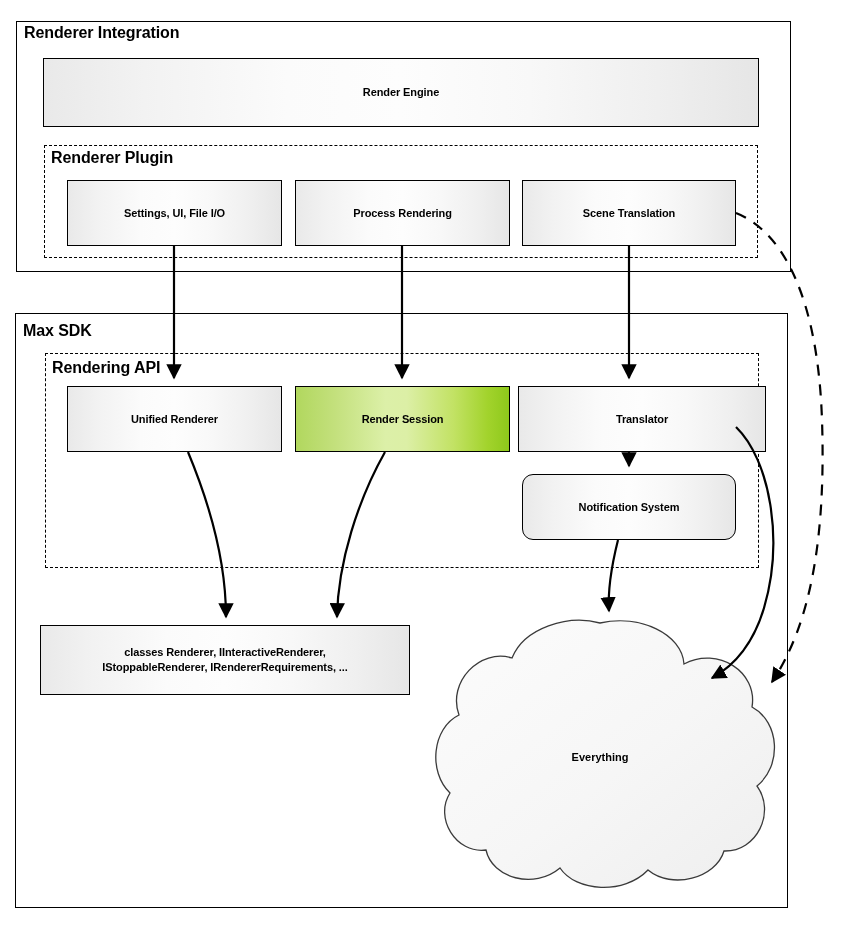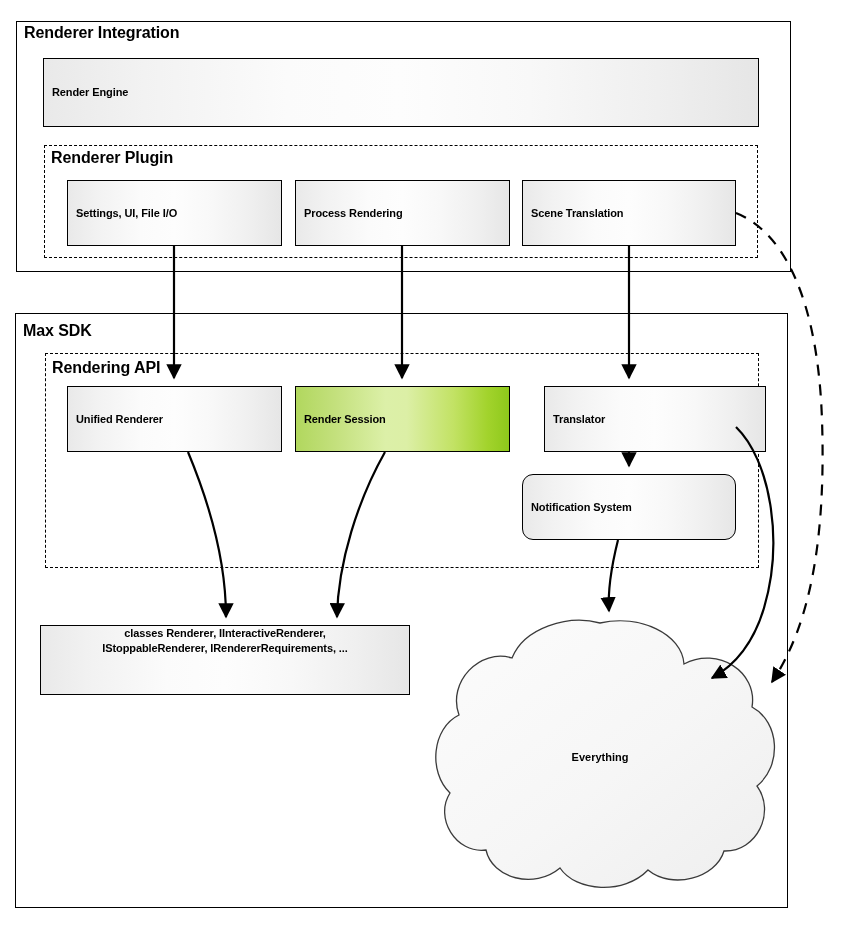--- a/index.html
+++ b/index.html
@@ -40,21 +40,21 @@
     color: #000000;
     white-space: nowrap;
     letter-spacing: -0.1px;
   }
   .node {
     position: absolute;
     border: 1.3px solid #000000;
     box-sizing: border-box;
     display: flex;
     align-items: center;
-    justify-content: flex-start;
+    justify-content: center;
     text-align: center;
     font-size: 11px;
     font-weight: bold;
     color: #000000;
     line-height: 1.35;
     letter-spacing: -0.1px;
     background: linear-gradient(to right,
         #e9e9e9 0%, #f2f2f2 14%, #fbfbfb 34%,
         #fdfdfd 50%, #f8f8f8 68%, #efefef 86%, #e6e6e6 100%);
   }
@@ -109,21 +109,21 @@
   </div>
 
   <div class="node" style="left:67px; top:386px; width:215px; height:66px;">
     <span class="node-text">Unified Renderer</span>
   </div>
 
   <div class="node green" style="left:295px; top:386px; width:215px; height:66px;">
     <span class="node-text">Render Session</span>
   </div>
 
-  <div class="node" style="left:544px; top:386px; width:222px; height:66px;">
+  <div class="node" style="left:518px; top:386px; width:248px; height:66px;">
     <span class="node-text">Translator</span>
   </div>
 
   <div class="node" style="left:522px; top:474px; width:214px; height:66px;border-radius:11px;">
     <span class="node-text">Notification System</span>
   </div>
 
   <div class="node" style="left:40px; top:625px; width:370px; height:70px; flex-direction:column;">
     <span class="node-text">classes Renderer, IInteractiveRenderer,</span>
     <span class="node-text">IStoppableRenderer, IRendererRequirements, ...</span>

